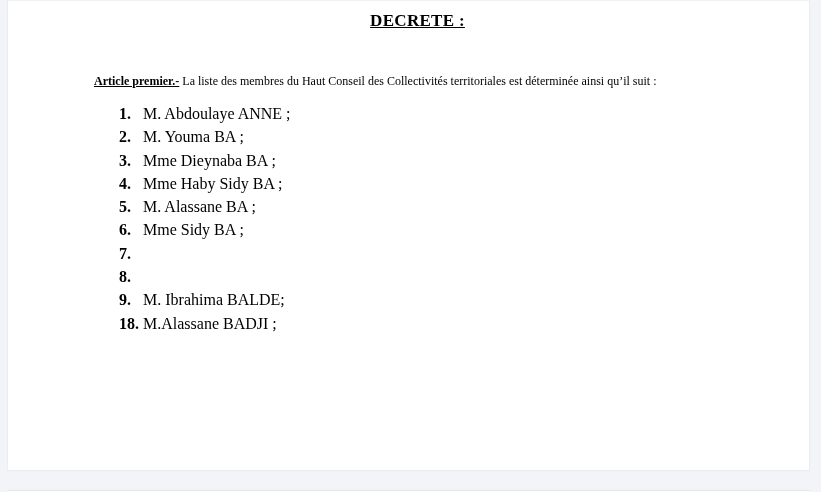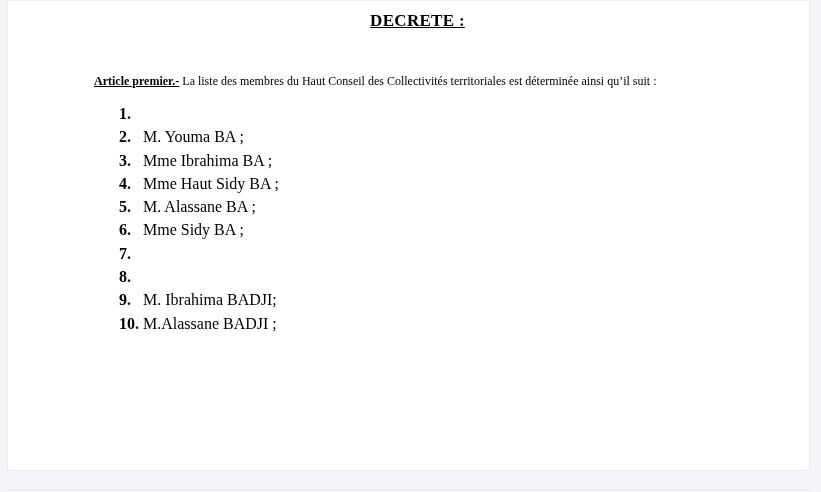--- a/index.html
+++ b/index.html
@@ -78,35 +78,36 @@
 </head>
 <body>
 
 <div class="viewer">
   <div class="page">
     <div class="doc-title">DECRETE :</div>
     <p class="article"><span class="article-label">Article premier.-</span><span> La liste des membres du Haut Conseil des Collectivités territoriales est déterminée ainsi qu’il suit :</span></p>
     <ol class="member-list">
   <li class="member">
     <span class="num">1.</span>
+    <span class="name">M. Abdoulaye ANNE ;</span>
   </li>
 
   <li class="member">
     <span class="num">2.</span>
     <span class="name">M. Youma BA ;</span>
   </li>
 
   <li class="member">
     <span class="num">3.</span>
-    <span class="name">Mme Ibrahima BA ;</span>
+    <span class="name">Mme Dieynaba BA ;</span>
   </li>
 
   <li class="member">
     <span class="num">4.</span>
-    <span class="name">Mme Haut Sidy BA ;</span>
+    <span class="name">Mme Haby Sidy BA ;</span>
   </li>
 
   <li class="member">
     <span class="num">5.</span>
     <span class="name">M. Alassane BA ;</span>
   </li>
 
   <li class="member">
     <span class="num">6.</span>
     <span class="name">Mme Sidy BA ;</span>
@@ -115,23 +116,23 @@
   <li class="member">
     <span class="num">7.</span>
   </li>
 
   <li class="member">
     <span class="num">8.</span>
   </li>
 
   <li class="member">
     <span class="num">9.</span>
-    <span class="name">M. Ibrahima BADJI;</span>
+    <span class="name">M. Ibrahima BALDE;</span>
   </li>
 
   <li class="member">
-    <span class="num">10.</span>
+    <span class="num">18.</span>
     <span class="name">M.Alassane BADJI ;</span>
   </li>
 </ol>
   </div>
   <div class="next-page"></div>
 </div>
 
 </body></html>

